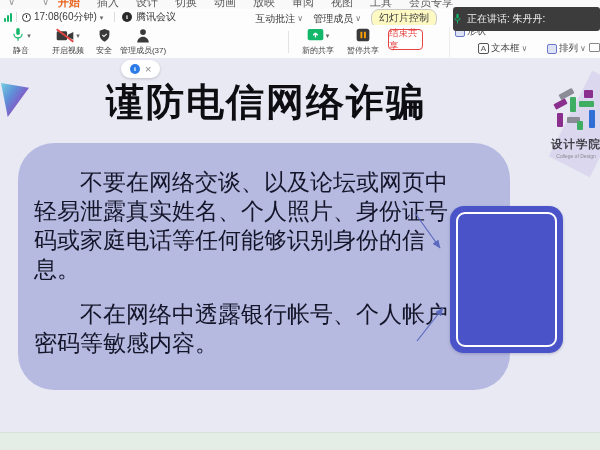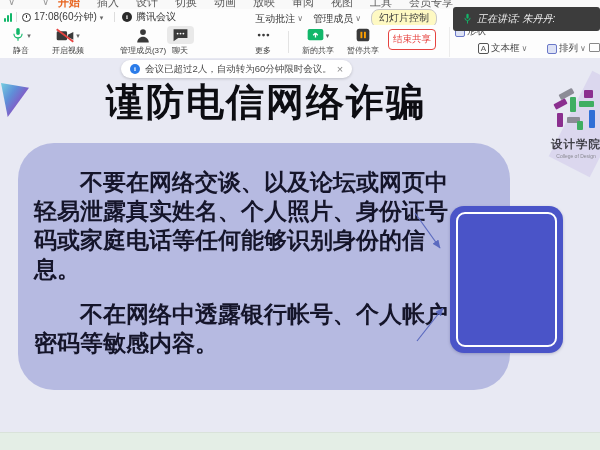--- a/index.html
+++ b/index.html
@@ -31,32 +31,32 @@
   .inforow-right { position:absolute; right:163px; top:0px; display:flex; align-items:center; gap:10px; font-size:10px; color:#3a3a3a;margin-left:34px; }
   .txtbtn { display:flex; align-items:center; gap:2px; cursor:default; }
   .pillbtn { border:1px solid #c9c9c9; border-radius:8px; background:#fef9c3; padding:1px 7px 2px; font-size:10px; color:#3a3a3a; }
 
   .controls-row { position:absolute; left:0; top:25px; width:600px; height:33px; background:#fdfdfd; }
   .ctl { position:absolute; top:1px; display:flex; flex-direction:column; align-items:center; width:52px; }
   .ctl .ic { height:18px; display:flex; align-items:center; justify-content:center; gap:2px; }
   .ctl .lbl { font-size:8px; color:#3d3d3d; margin-top:1px; white-space:nowrap; }
   .ctl.hl .ic { background:#e9e9e9; border-radius:4px; padding:1px 6px; }
   .ctl-sep { position:absolute; left:288px; top:6px; width:1px; height:22px; background:#e3e3e3; }
-  .endshare { position:absolute; left:388px; top:4px; width:48px; height:21px; border:1px solid #e64340; color:#e64340;
-              background:#fff; border-radius:4px; font-size:9.5px; display:flex; align-items:center; justify-content:center;text-align:center; }
+  .endshare { position:absolute; left:388px; top:4px; width:35px; height:21px; border:1px solid #e64340; color:#e64340;
+              background:#fff; border-radius:4px; font-size:9.5px; display:flex; align-items:center; justify-content:center; }
   .panel-edge { position:absolute; left:449px; top:2px; width:1px; height:30px; background:#ececec; }
 
   .ribbon-right { position:absolute; left:452px; top:25px; width:148px; height:33px; font-size:9.5px; color:#444; }
   .rb-item { position:absolute; display:flex; align-items:center; gap:2px; white-space:nowrap; }
   .rb-A { width:11px; height:11px; border:1px solid #555; border-radius:2px; font-size:8px; display:flex; align-items:center; justify-content:center; color:#555; }
   .rb-sq { width:10px; height:10px; border:1px solid #6a78c8; border-radius:2px; background:#dde2f5; }
   .rb-ph { width:11px; height:9px; border:1px solid #888; border-radius:1px; }
 
   .speaking-toast { position:absolute; left:453px; top:7px; width:147px; height:24px; background:#3c3c3c; border-radius:3px;
-                    display:flex; align-items:center; gap:5px; padding-left:10px; color:#f2f2f2; font-size:10px; white-space:nowrap;font-style:italic; }
+                    display:flex; align-items:center; gap:5px; color:#f2f2f2; font-size:10px; white-space:nowrap; }
 
   
   .slide { position:absolute; left:0; top:58px; width:600px; height:374px; background:#e8e9f3; overflow:hidden; }
 
   .notice { position:absolute; left:121px; top:2px; height:18px; background:#fff; border-radius:9px;
             box-shadow:0 1px 3px rgba(0,0,0,.18); display:flex; align-items:center; gap:5px; padding:0 9px; }
   .notice .txt { font-size:9.5px; color:#4a4a4a; white-space:nowrap; }
   .info-blue { width:10px; height:10px; border-radius:50%; background:#2b7ce9; color:#fff; font-size:7px; font-weight:bold;
                display:flex; align-items:center; justify-content:center; flex:0 0 auto; font-family:"Liberation Serif",serif; }
   .notice .x { font-size:11px; color:#8a8a8a; line-height:1; }
@@ -71,21 +71,21 @@
                  color:#0d0d12; letter-spacing:2px; }
 
   .logo { position:absolute; left:513px; top:32px; width:62px; text-align:center;margin-left:32px; }
   .logo-marks { position:relative; width:46px; height:44px; margin:0 auto; }
   .lm { position:absolute; border-radius:1px; }
   .logo-title { font-size:11.5px; font-weight:bold; color:#3f3f46; margin-top:3px; letter-spacing:1px; white-space:nowrap; }
   .logo-sub { font-size:5px; color:#8a8a92; margin-top:1px; white-space:nowrap; }
 
   .content-box { position:absolute; left:18px; top:85px; width:492px; height:247px; background:#b6bae1; border-radius:36px;
                  padding:25px 60px 0 16px; }
-  .content-box p { font-size:23px; font-weight:700; line-height:29px; color:#15152a; text-indent:2em;
+  .content-box p { font-size:23px; font-weight:400; line-height:29px; color:#15152a; text-indent:2em;
                    font-family:"Liberation Sans","DejaVu Sans",sans-serif; }
   .content-box p + p { margin-top:16px; }
 
   .tablet { position:absolute; left:450px; top:148px; width:113px; height:147px; background:#4a54c8; border-radius:14px;
             box-shadow:0 1px 3px rgba(40,40,90,.25); }
   .tablet .screen { position:absolute; left:6px; top:6px; right:6px; bottom:6px; border:2px solid #fff; border-radius:9px; }
 
   .arrows { position:absolute; left:0; top:0; width:600px; height:374px; pointer-events:none; }
 
   
@@ -163,54 +163,42 @@
           <svg width="18" height="15" viewBox="0 0 26 20">
             <rect x="1" y="4" width="15" height="13" rx="2" fill="#3a3a3a"></rect>
             <path d="M17 9l8-4v11l-8-4z" fill="#3a3a3a"></path>
             <line x1="1" y1="1" x2="25" y2="19" stroke="#e64340" stroke-width="2.6"></line>
           </svg>
           <span class="caret">▾</span>
         </div>
         <span class="lbl">开启视频</span>
       </div>
 
+      <div class="ctl" style="left:78px">
+        <div class="ic">
+          <svg width="13" height="15" viewBox="0 0 24 26">
+            <path d="M12 1l9 3.4v7c0 6-4 10.6-9 13-5-2.4-9-7-9-13v-7z" fill="#3a3a3a"></path>
+            <path d="M8 12l3 3 5-5" stroke="#fff" stroke-width="2" fill="none"></path>
+          </svg>
+        </div>
+        <span class="lbl">安全</span>
+      </div>
 
       <div class="ctl" style="left:117px">
         <div class="ic">
           <svg width="14" height="15" viewBox="0 0 24 26">
             <circle cx="12" cy="7" r="5" fill="#3a3a3a"></circle>
             <path d="M2 25c0-5.5 4.5-10 10-10s10 4.5 10 10z" fill="#3a3a3a"></path>
           </svg>
         </div>
         <span class="lbl">管理成员(37)</span>
       </div>
 
-      <div class="ctl hl" style="left:154px">
-        <div class="ic">
-          <svg width="15" height="14" viewBox="0 0 26 22">
-            <path d="M1 1h24v15H9l-8 6z" fill="#3a3a3a"></path>
-            <circle cx="8" cy="8.5" r="1.6" fill="#fff"></circle>
-              <circle cx="13" cy="8.5" r="1.6" fill="#fff"></circle>
-              <circle cx="18" cy="8.5" r="1.6" fill="#fff"></circle>
-          </svg>
-        </div>
-        <span class="lbl">聊天</span>
-      </div>
-
-
-      <div class="ctl" style="left:237px">
-        <div class="ic">
-          <svg width="15" height="14" viewBox="0 0 24 20">
-            <circle cx="5" cy="10" r="2.2" fill="#3a3a3a"></circle>
-              <circle cx="12" cy="10" r="2.2" fill="#3a3a3a"></circle>
-              <circle cx="19" cy="10" r="2.2" fill="#3a3a3a"></circle>
-          </svg>
-        </div>
-        <span class="lbl">更多</span>
-      </div>
+
+
 
       <div class="ctl-sep"></div>
 
       <div class="ctl" style="left:337px">
         <div class="ic">
           <svg width="14" height="14" viewBox="0 0 22 22">
             <rect x="1" y="1" width="20" height="20" rx="4" fill="#3a3a3a"></rect>
             <rect x="7" y="6" width="3" height="10" fill="#ffa000"></rect>
               <rect x="12.5" y="6" width="3" height="10" fill="#ffa000"></rect>
           </svg>
@@ -264,21 +252,20 @@
     </div>
   </div>
 
   <div class="slide">
 
     <div class="tri-deco"></div>
     <div class="stripe-deco"></div>
 
     <div class="notice">
       <span class="info-blue">i</span>
-      <span class="txt">会议已超过2人，自动转为60分钟限时会议。</span>
       <span class="x">×</span>
     </div>
 
     <div class="slide-title">谨防电信网络诈骗</div>
 
     <div class="logo">
       <div class="logo-marks">
         <span class="lm" style="left:6px;  top:1px;  width:15px; height:6px; background:#8c8c96; transform:rotate(-28deg);"></span>
         <span class="lm" style="left:1px;  top:11px; width:13px; height:6px; background:#8b2f8f; transform:rotate(-28deg);"></span>
         <span class="lm" style="left:17px; top:7px;  width:6px;  height:15px; background:#3fae62;"></span>

